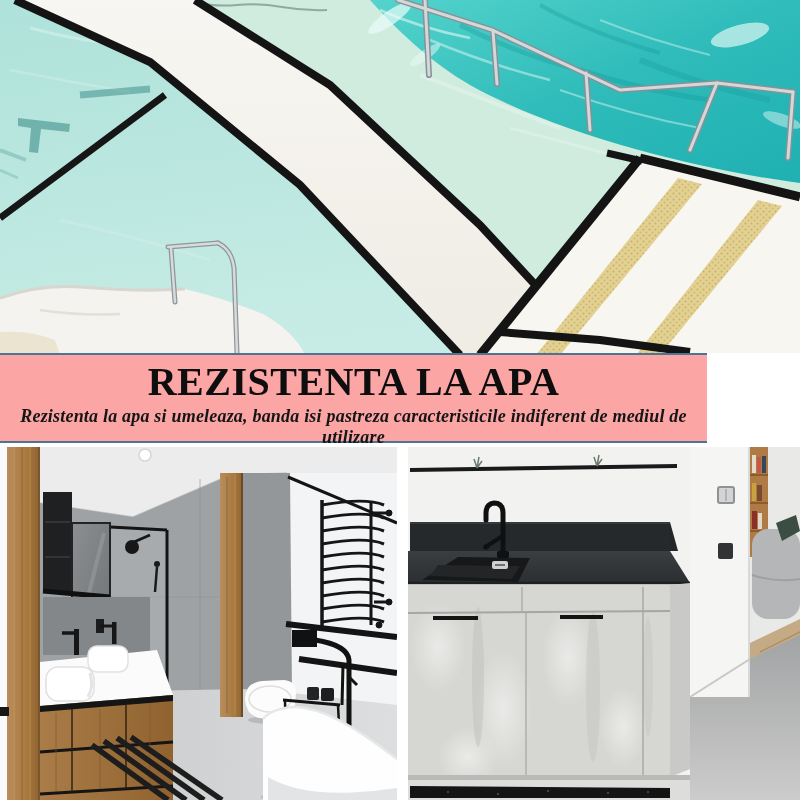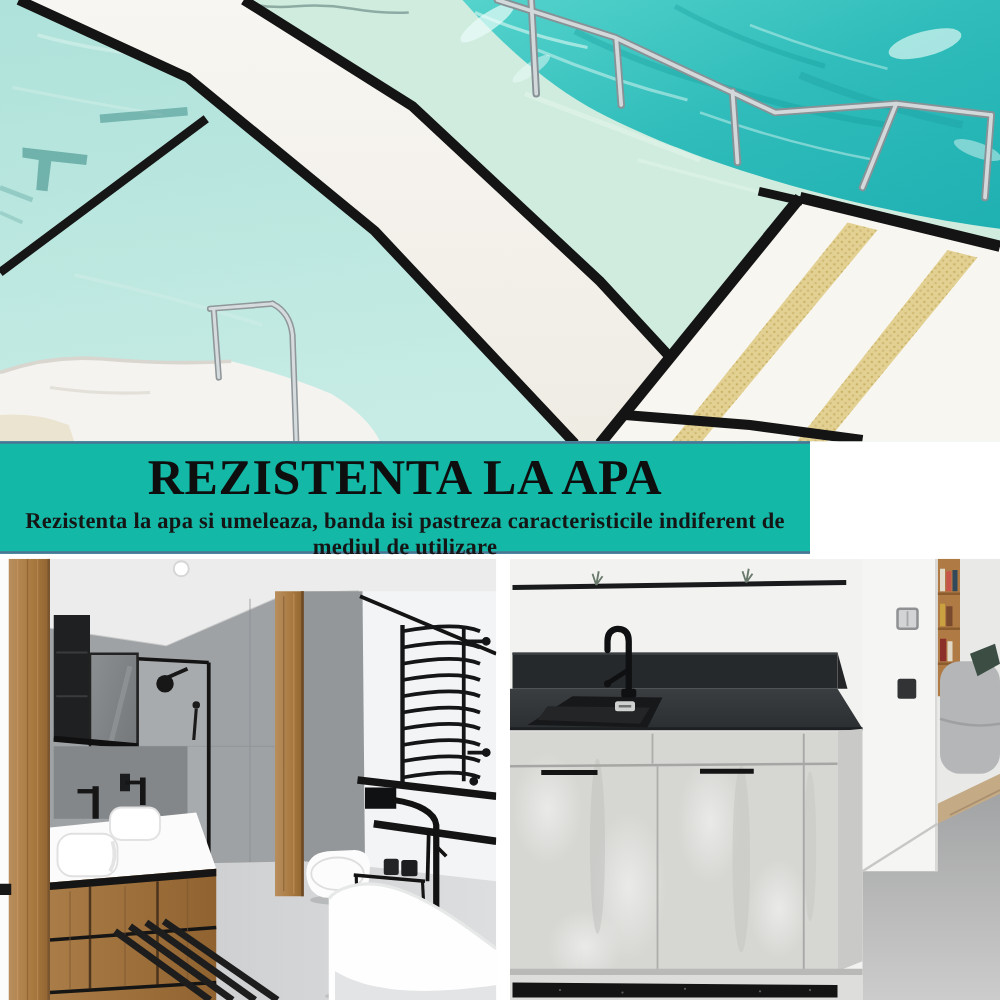--- a/index.html
+++ b/index.html
@@ -2,27 +2,27 @@
 <html><head>
 <meta charset="utf-8">
 <style>
   html,body{margin:0;padding:0;background:#ffffff;}
   .stage{position:relative;width:800px;height:800px;background:#ffffff;overflow:hidden;
          font-family:"Liberation Serif",serif;}
   .photo{position:absolute;display:block;}
   #pool-photo{left:0;top:0;}
   #bathroom-photo{left:0;top:447px;}
   #kitchen-photo{left:408px;top:447px;}
-  .banner{position:absolute;left:0;top:353px;width:648px;height:86px;
-          background:#14b8a6;border-top:2px solid #4d7495;border-bottom:2px solid #4d7495;
+  .banner{position:absolute;left:0;top:353px;width:707px;height:86px;
+          background:#fca5a5;border-top:2px solid #4d7495;border-bottom:2px solid #4d7495;
           text-align:center;}
   .banner h1{margin:6px 0 0 0;font-size:40px;line-height:1.05;font-weight:700;
              letter-spacing:.5px;color:#0e0e0e;}
   .banner p{margin:3px 10px 0 10px;font-size:18px;font-weight:600;color:#151515;
-            letter-spacing:.2px;}
+            letter-spacing:.2px;font-style:italic;}
 </style>
 </head>
 <body>
 
 <div class="stage">
 
   <svg id="pool-photo" class="photo" width="800" height="353" viewBox="0 0 800 353">
     <defs>
       <linearGradient id="paleGrad" x1="0" y1="0" x2="0.3" y2="1">
         <stop offset="0" stop-color="#aee2da"></stop>

